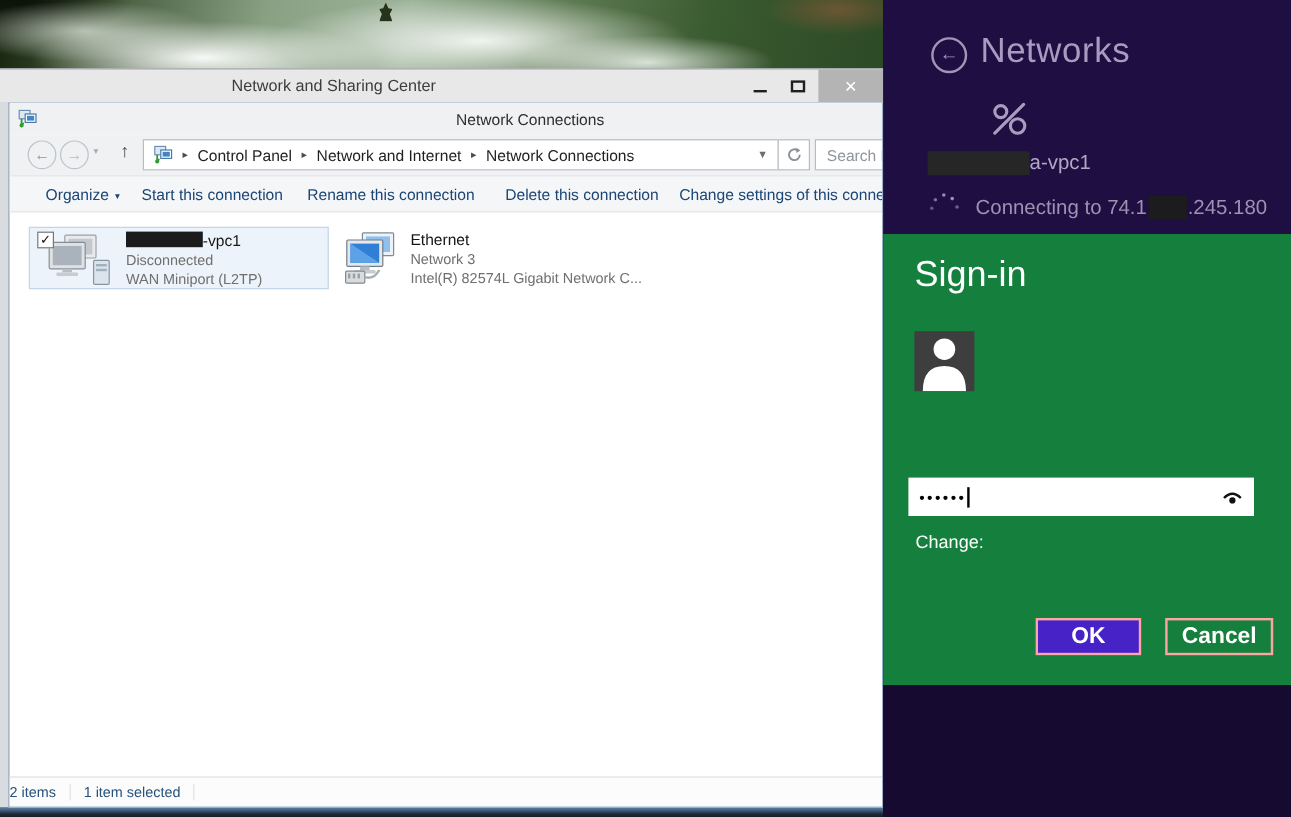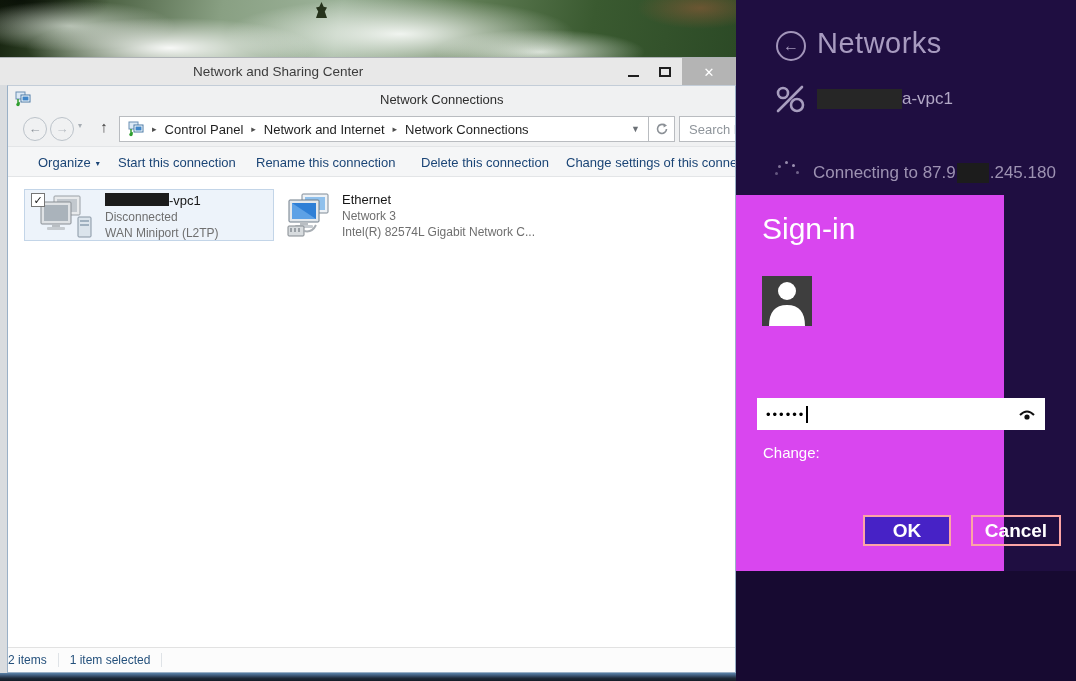--- a/index.html
+++ b/index.html
@@ -89,30 +89,30 @@
     border-top:1px solid #e2e2e2; display:flex; align-items:center; font-size:12px; color:#25517c; }
   .sb-first { }
   .sb-sep { width:1px; height:14px; background:#dfe3e7; margin:0 11px; }
 
   
   .panel { position:absolute; left:736px; top:0; width:340px; height:681px; background:#1f0e41; z-index:10; }
   .back-circle { position:absolute; left:40px; top:31px; width:30px; height:30px; border:2px solid #a295ba;
     border-radius:50%; color:#a295ba; text-align:center; line-height:26px; font-size:16px; }
   .panel-title { position:absolute; left:81px; top:27px; font-size:29px; font-weight:300;
     color:#a89bc0; letter-spacing:.5px; }
-  .vpn-row { position:absolute; left:37px; top:82px; display:flex; align-items:center; gap:10px; }
+  .vpn-row { position:absolute; left:37px; top:82px; display:flex; align-items:center; gap:10px;flex-direction:column; }
   .vpn-name { font-size:17px; color:#b2a8c6; display:flex; align-items:center; }
   .redact-vpn { width:85px; height:20px; background:#262626; }
   .connecting-row { position:absolute; left:38px; top:160px; display:flex; align-items:center; gap:13px; }
   .spinner { position:relative; width:26px; height:26px; }
   .spinner i { position:absolute; width:3px; height:3px; border-radius:50%; background:#9d92b2; }
   .connecting-text { font-size:17px; color:#9d92b2; display:flex; align-items:center; }
   .redact-ip { width:32px; height:20px; background:#1c1c1c; margin:0 1px; }
 
-  .signin { position:absolute; left:0; top:195px; width:268px; height:376px; background:#d946ef; }
+  .signin { position:absolute; left:0; top:195px; width:340px; height:376px; background:#15803d; }
   .signin-title { position:absolute; left:26px; top:17px; font-size:30px; font-weight:300; color:#fff; }
   .avatar { position:absolute; left:26px; top:81px; width:50px; height:50px; background:#3e3e3e; }
   .user-input { position:absolute; left:21px; top:154px; width:288px; height:31px; background:#cfc8de;
     border:none; outline:none; font-size:15px; color:#141432; padding-left:10px;
     font-family:"Liberation Sans", sans-serif; }
   .pass-box { position:absolute; left:21px; top:203px; width:288px; height:32px; background:#fff;
     display:flex; align-items:center; padding:0 9px; }
   .dots { font-size:13px; letter-spacing:2px; color:#000; }
   .caret { width:2px; height:17px; background:#000; margin-left:1px; }
   .eye { margin-left:auto; display:flex; }
@@ -290,21 +290,21 @@
 
     <div class="connecting-row">
       <span class="spinner">
         <i style="left:1px;  top:12px; opacity:.55"></i>
         <i style="left:4px;  top:5px;  opacity:.75"></i>
         <i style="left:11px; top:1px;  opacity:.95"></i>
         <i style="left:18px; top:4px;  opacity:1"></i>
         <i style="left:22px; top:11px; opacity:.65"></i>
       </span>
       <span class="connecting-text">
-          <span>Connecting to 87.9</span>
+          <span>Connecting to 74.1</span>
           <span class="redact redact-ip"></span>
           <span>.245.180</span>
         </span>
     </div>
 
     <div class="signin">
       <div class="signin-title">Sign-in</div>
       <div class="avatar">
         <svg width="50" height="50" viewBox="0 0 50 50">
           <circle cx="25" cy="15" r="9" fill="#ffffff"></circle>

